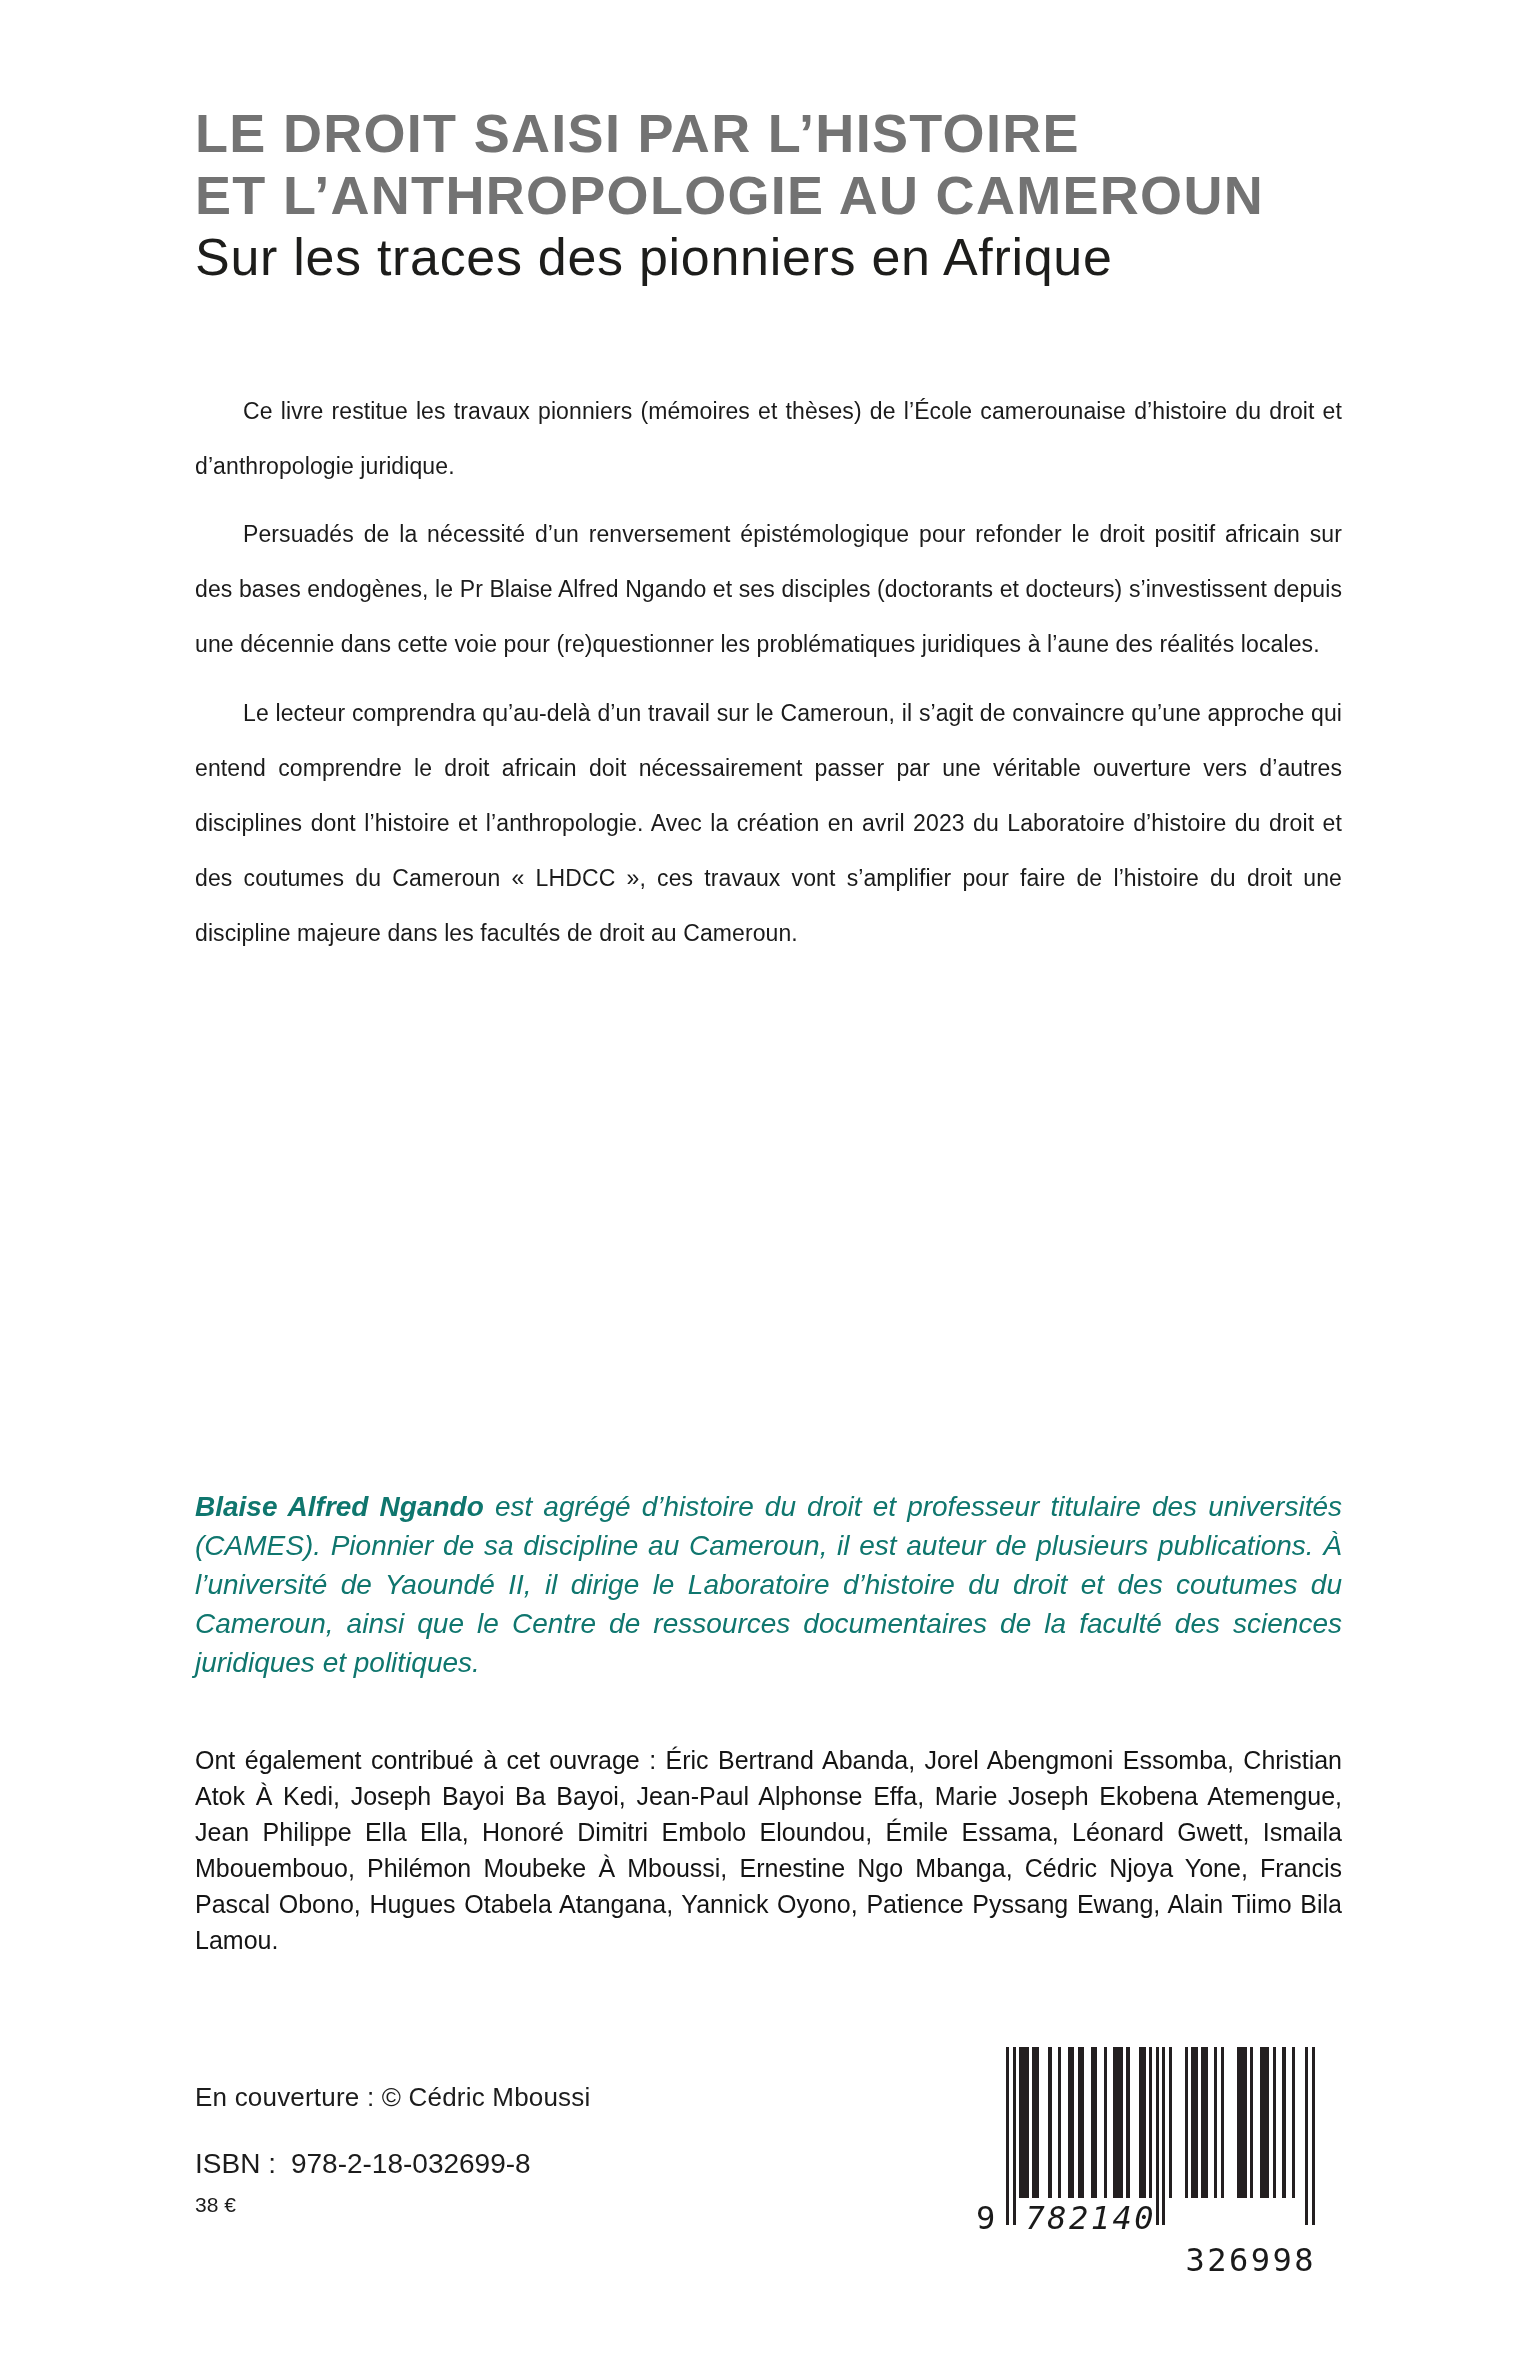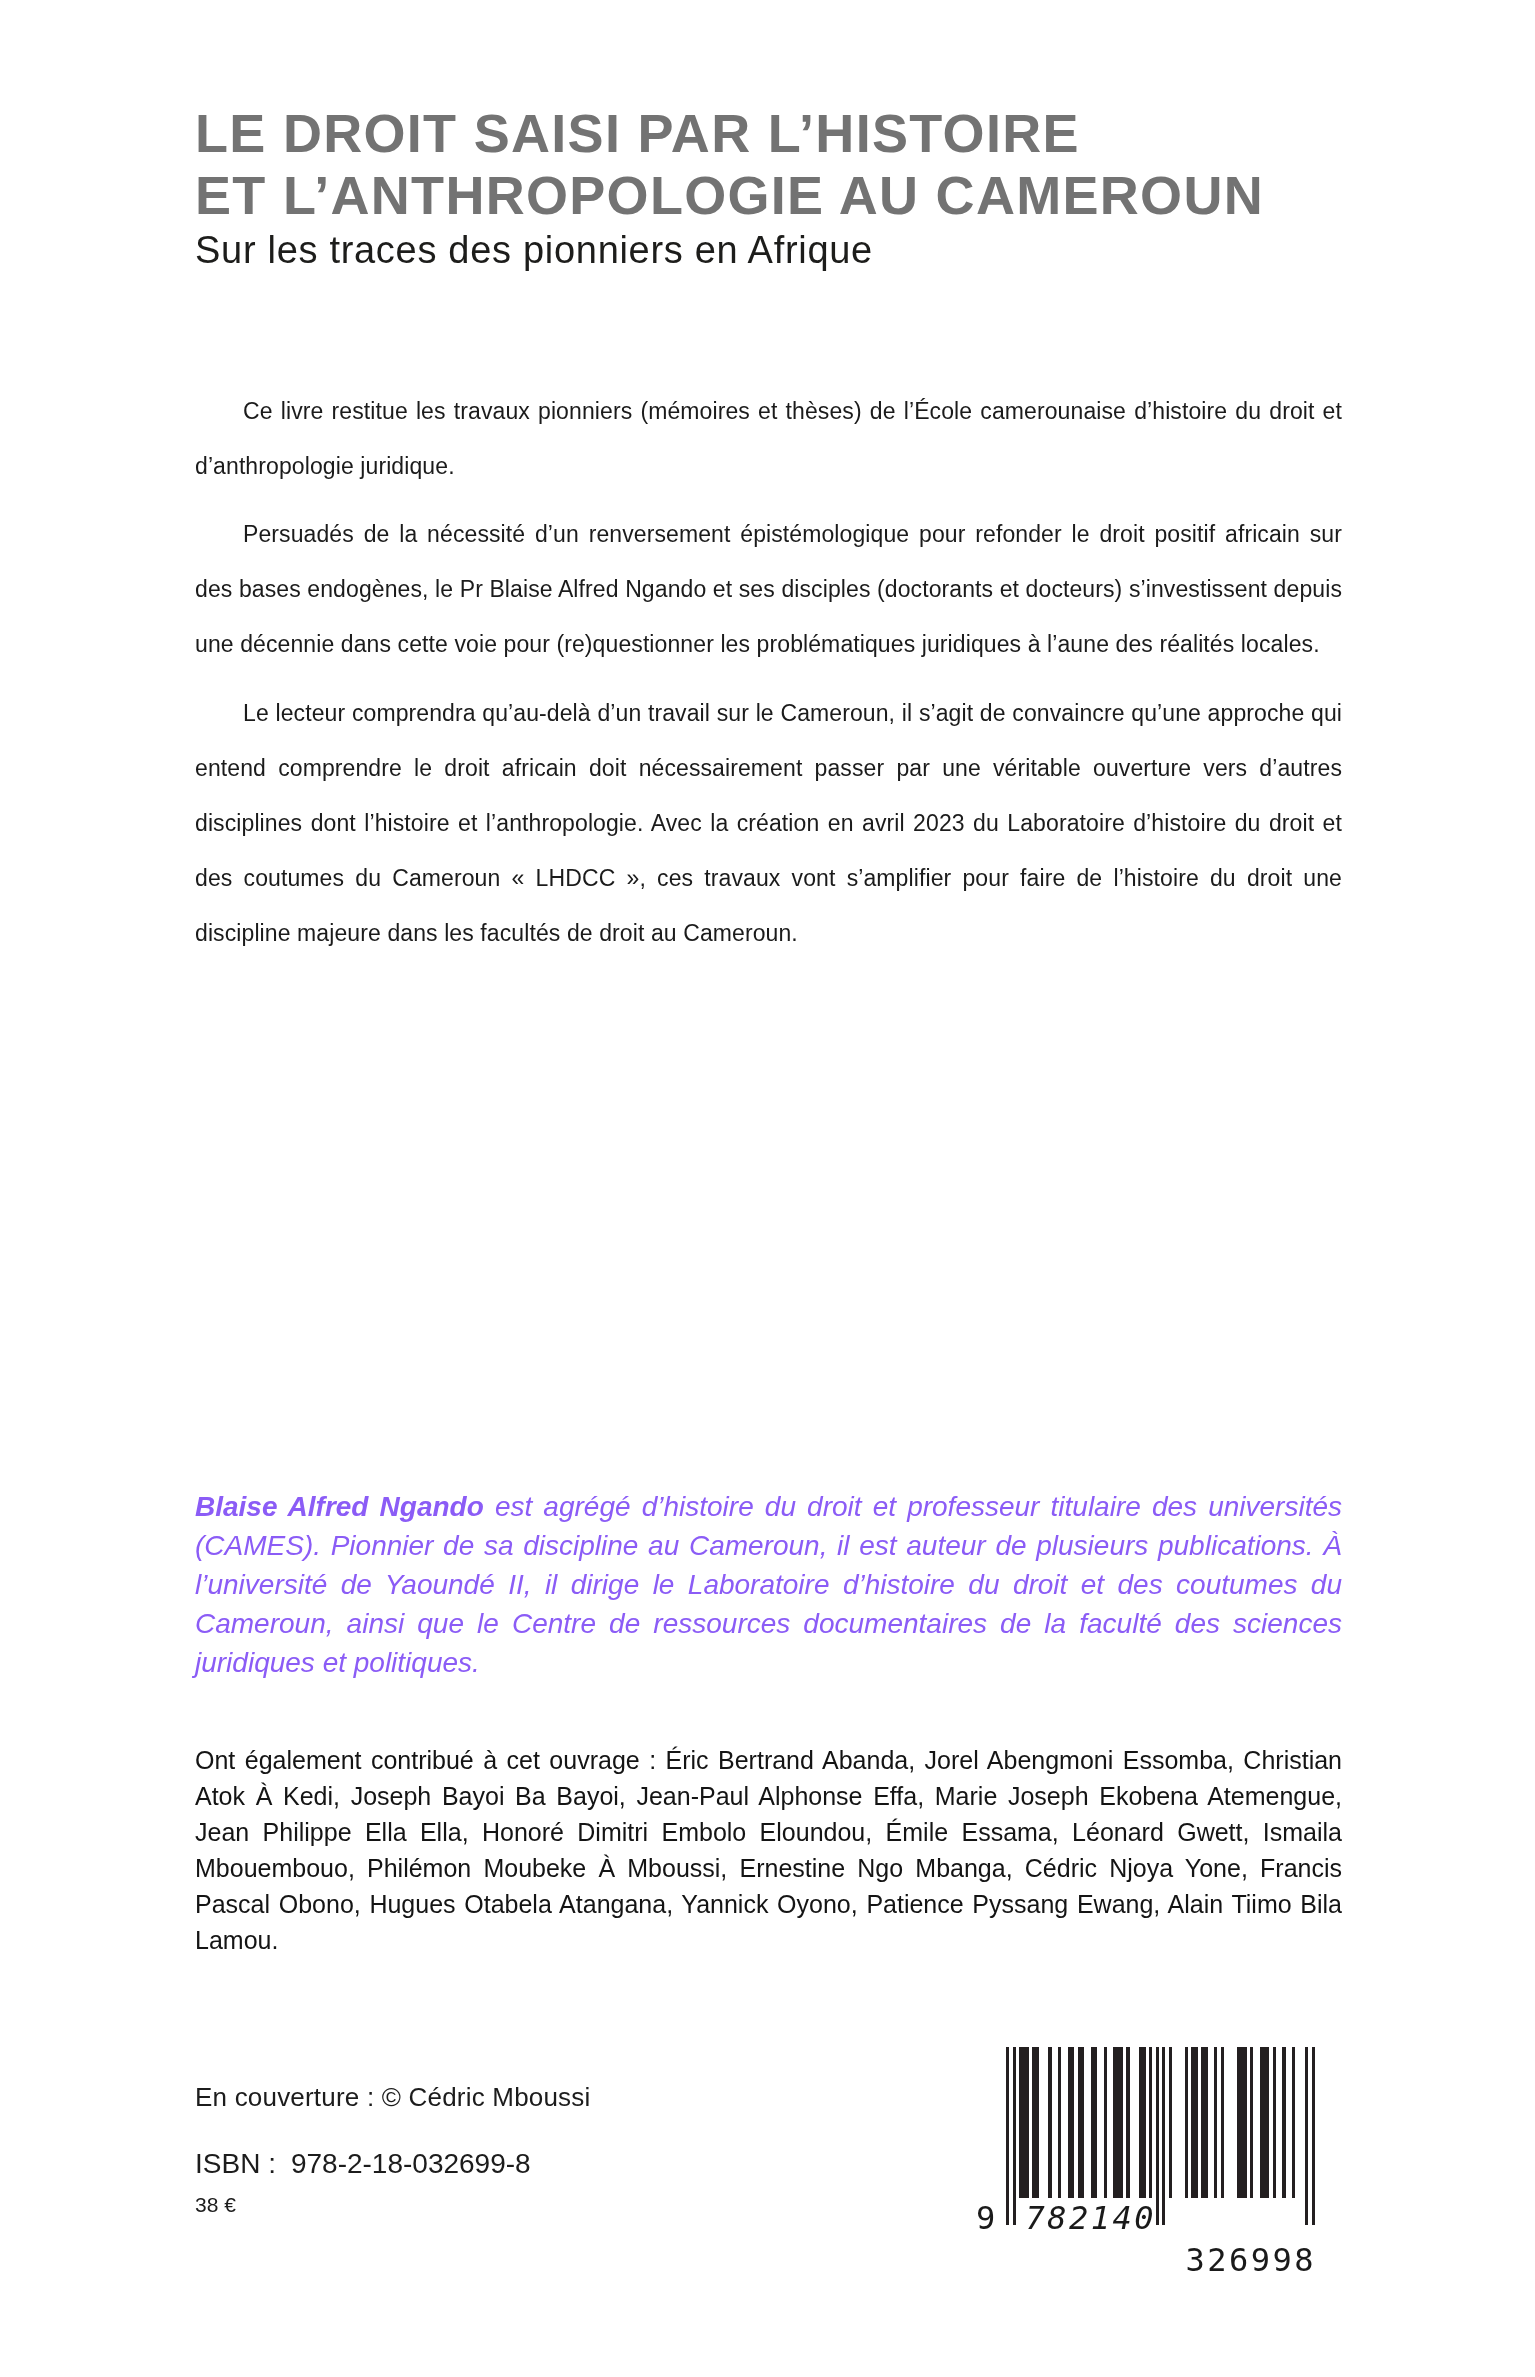--- a/index.html
+++ b/index.html
@@ -22,22 +22,22 @@
   .book-title {
     margin: 0;
     font-size: 54px;
     line-height: 62px;
     font-weight: 700;
     letter-spacing: 1.3px;
     color: #737373;
   }
   .book-title .tl { display: block; white-space: nowrap; }
   .book-subtitle {
-    margin: 2px 0 0 0;
-    font-size: 38px;
+    margin: 9px 0 0 0;
+    font-size: 52px;
     line-height: 44px;
     font-weight: 400;
     letter-spacing: 0.7px;
     color: #1d1d1b;
     white-space: nowrap;
   }
   .synopsis {
     position: absolute;
     left: 195px; top: 384px; width: 1147px;
     color: #1b1b1b;
@@ -54,21 +54,21 @@
   .author-bio {
     position: absolute;
     left: 195px; top: 1487px; width: 1147px;
   }
   .author-bio p {
     margin: 0;
     font-size: 28px;
     line-height: 39px;
     font-style: italic;
     text-align: justify;
-    color: #8b5cf6;
+    color: #0f766e;
   }
   .author-bio .author-name { font-weight: 700; }
   .contributors {
     position: absolute;
     left: 195px; top: 1742px; width: 1147px;
   }
   .contributors p {
     margin: 0;
     font-size: 25px;
     line-height: 36px;

